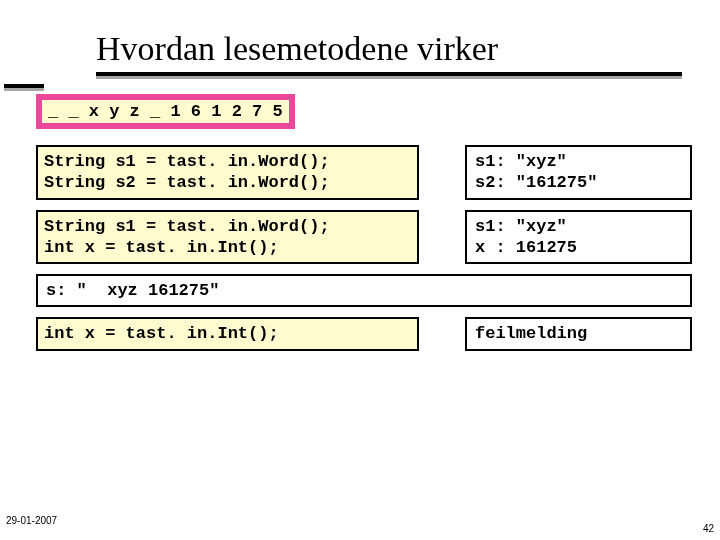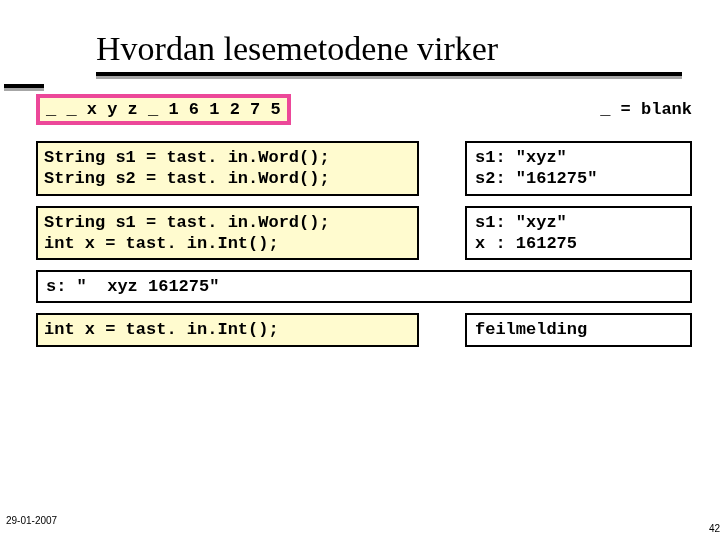--- a/index.html
+++ b/index.html
@@ -50,21 +50,21 @@
     font-size: 20px;
     white-space: nowrap;
   }
   .mono {
     font-family: "Courier New", monospace;
     font-size: 17px;
     font-weight: bold;
     white-space: pre;
   }
   .input-box {
-    border: 4px solid #ec4899;
+    border: 6px solid #ec4899;
     background: #fffbcf;
     padding: 2px 6px;
     white-space: pre;
   }
   .code-box {
     border: 2px solid #000;
     background: #fffbcf;
     padding: 4px 6px;
     width: 383px;
     line-height: 1.25;
@@ -88,21 +88,21 @@
   .footer-date {
     position: absolute;
     left: 6px;
     bottom: 14px;
     font-family: Arial, sans-serif;
     font-size: 10px;
     color: #000;
   }
   .footer-num {
     position: absolute;
-    right: 0;
+    right: 6px;
     bottom: 6px;
     font-family: Arial, sans-serif;
     font-size: 10px;
     color: #000;
   }
   .title-accent {
     position: absolute;
     left: 4px;
     top: 84px;
     width: 40px;
@@ -122,21 +122,20 @@
 <div class="slide">
 
   <h1 class="title">Hvordan lesemetodene virker</h1>
   <div class="underline-wrap">
     <div class="underline-main"></div>
     <div class="underline-shadow"></div>
   </div>
 
   <div class="row top">
     <span class="mono input-box">_ _ x y z _ 1 6 1 2 7 5</span>
-    <span class="mono legend">_ = blank</span>
   </div>
 
   <div class="pair">
     <div class="mono code-box">String s1 = tast. in.Word();
 String s2 = tast. in.Word();</div>
     <div class="mono result-box">s1: "xyz"
 s2: "161275"</div>
   </div>
 
   <div class="pair">

